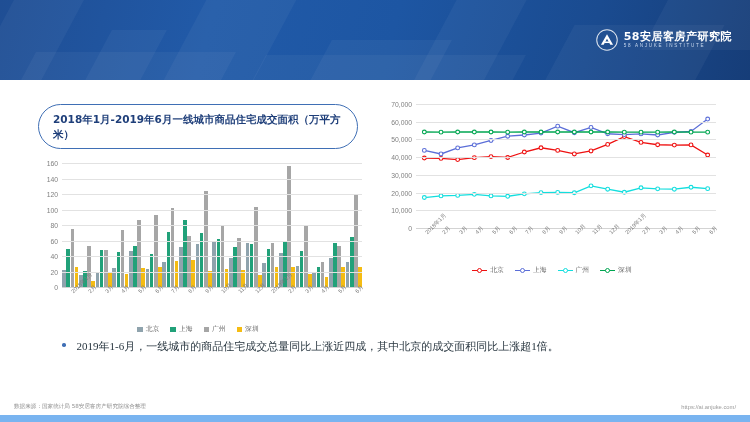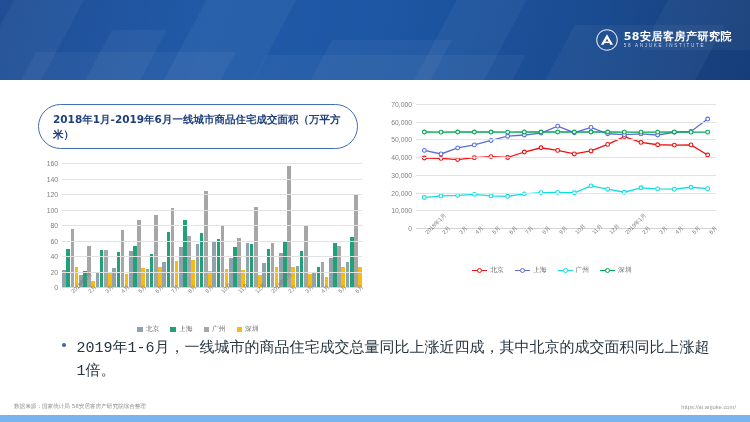--- a/index.html
+++ b/index.html
@@ -111,22 +111,22 @@
   .linesvg { position:absolute; left:0; top:0; width:100%; height:100%; overflow:visible; }
 
   
   .bullets { position:absolute; left:62px; top:338px; width:650px; }
   .bullet { display:flex; align-items:flex-start; margin-bottom:7px; }
   .dot {
     width:3.5px; height:3.5px; border-radius:50%; background:#3f6fb5;
     margin:5px 11px 0 0; flex:0 0 auto;
   }
   .btext {
-    font-size:15px; color:#27353f; line-height:1.5;
-    font-family:Liberation Mono, monospace;
+    font-size:11px; color:#27353f; line-height:1.5;
+    font-family:Liberation Serif, serif;
   }
 
   
   .footer {
     position:absolute; left:0; bottom:11px; width:750px;
     display:flex; justify-content:space-between; align-items:center;
     padding:0 14px;
   }
   .footer-src { font-size:5.6px; color:#8b8b8b; font-family:"DejaVu Sans",sans-serif; }
   .footer-url { font-size:5.8px; color:#9a9a9a; font-family:"Liberation Sans",sans-serif; }

